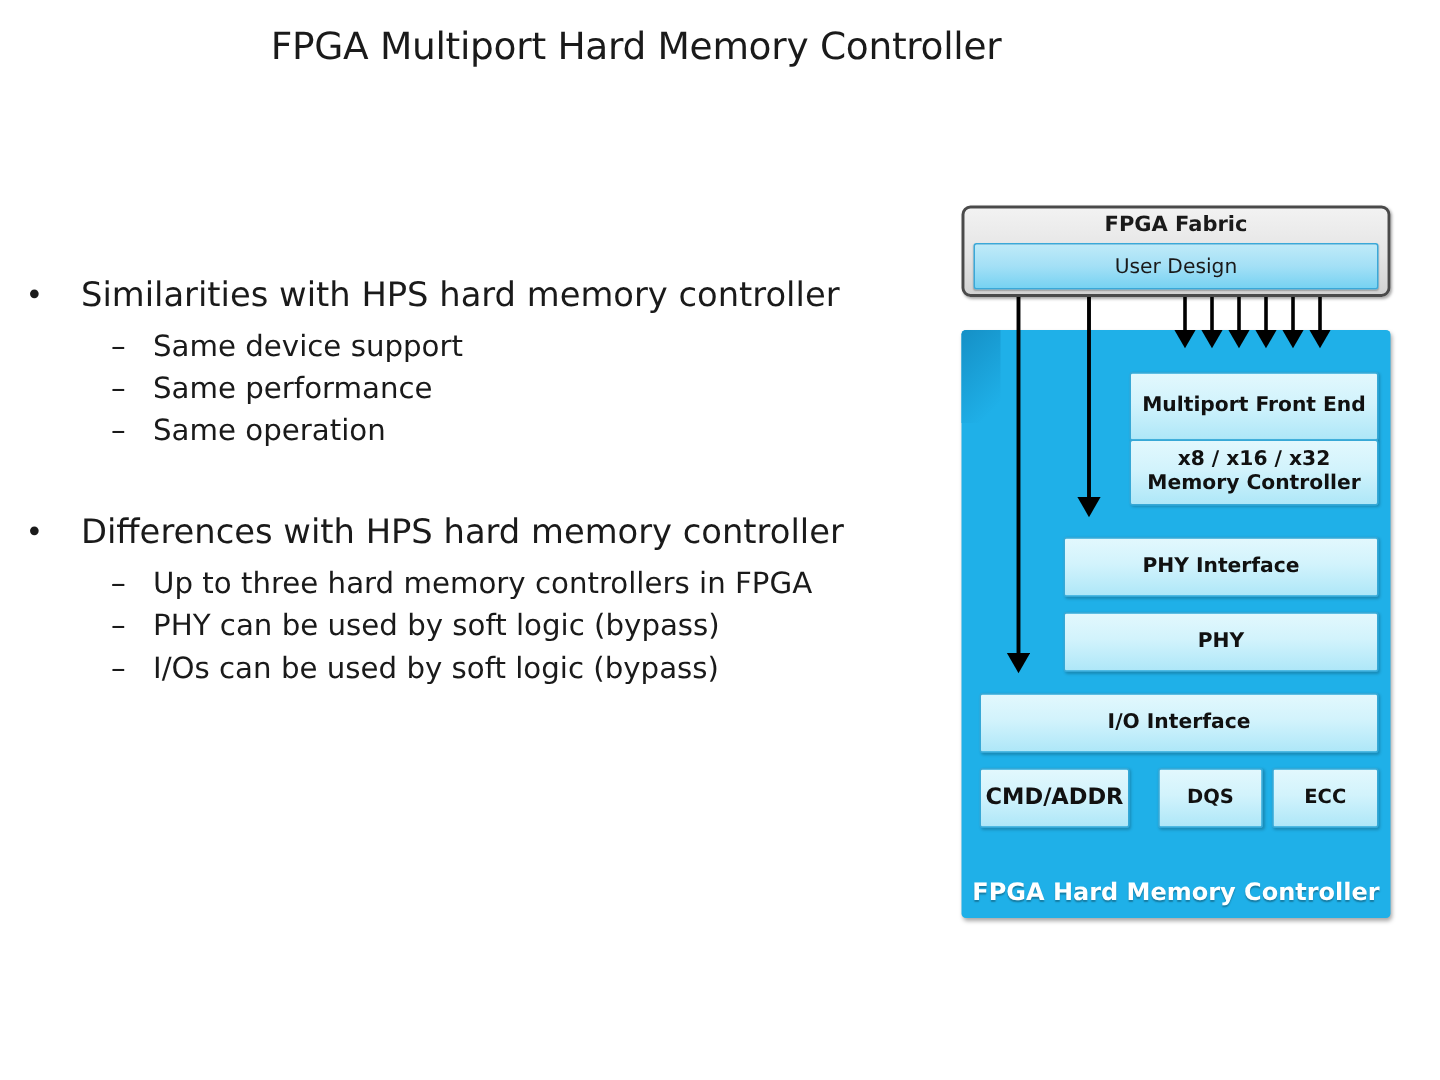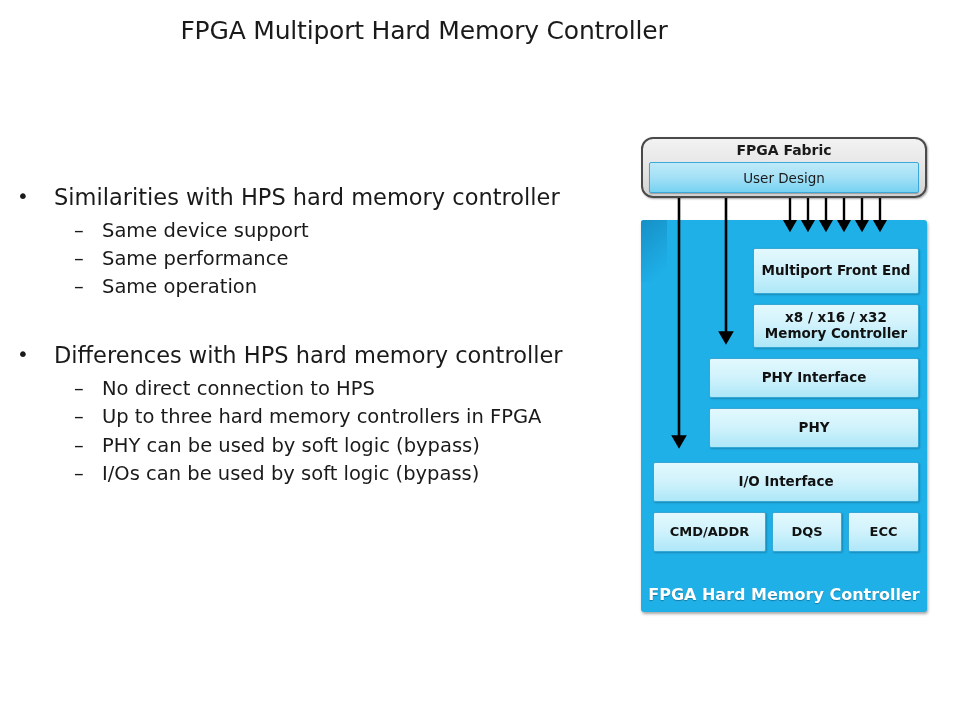--- a/index.html
+++ b/index.html
@@ -78,21 +78,21 @@
   }
 
   
   #fpga-fabric {
     position: absolute;
     left: 3px; top: 3px;
     width: 286px;
     height: 61px;
     background: linear-gradient(to bottom, #f2f2f2 0%, #e4e4e4 55%, #d2d2d2 100%);
     border: 2px solid #4a4a4a;
-    border-radius: 12px;
+    border-radius: 6px;
     box-shadow: 1px 1px 2px rgba(0,0,0,0.35);
     z-index: 6;
   }
   #fpga-fabric-label {
     position: absolute;
     left: 0; top: 3px;
     width: 100%;
     text-align: center;
     font-size: 14px;
     font-weight: bold;
@@ -159,25 +159,25 @@
     justify-content: center;
     text-align: center;
     font-size: 13.5px;
     font-weight: bold;
     color: #111111;
     line-height: 1.16;
     z-index: 3;
   }
 
   #blk-mpfe     { left: 112px; top: 28px;  width: 166px; height: 46px; }
-  #blk-memctrl  { left: 112px; top: 84px;  width: 166px; height: 44px; }
+  #blk-memctrl  { left: 112px; top: 73px;  width: 166px; height: 44px; }
   #blk-phyif    { left: 68px;  top: 138px; width: 210px; height: 40px; }
   #blk-phy      { left: 68px;  top: 188px; width: 210px; height: 40px; }
   #blk-ioif     { left: 12px;  top: 242px; width: 266px; height: 40px; }
-  #blk-cmdaddr  { left: 12px;  top: 292px; width: 113px; height: 40px; font-size: 13px; }
+  #blk-cmdaddr  { left: 12px;  top: 292px; width: 100px; height: 40px; font-size: 15px; }
   #blk-dqs      { left: 131px; top: 292px; width: 70px;  height: 40px; font-size: 13px; }
   #blk-ecc      { left: 207px; top: 292px; width: 71px;  height: 40px; font-size: 13px; }
 
   
   #arrows {
     position: absolute;
     left: 0; top: 0;
     width: 292px; height: 466px;
     z-index: 5;
     pointer-events: none;
@@ -210,21 +210,20 @@
     </div>
 
     <div class="group-gap"></div>
 
     <div class="lvl1">
       <span class="marker">•</span>
       <span>Differences with HPS hard memory controller</span>
     </div>
     <div class="lvl2 sub-top">
       <span class="marker">–</span>
-      <span>No direct connection to HPS</span>
     </div>
     <div class="lvl2">
       <span class="marker">–</span>
       <span>Up to three hard memory controllers in FPGA</span>
     </div>
     <div class="lvl2">
       <span class="marker">–</span>
       <span>PHY can be used by soft logic (bypass)</span>
     </div>
     <div class="lvl2">

